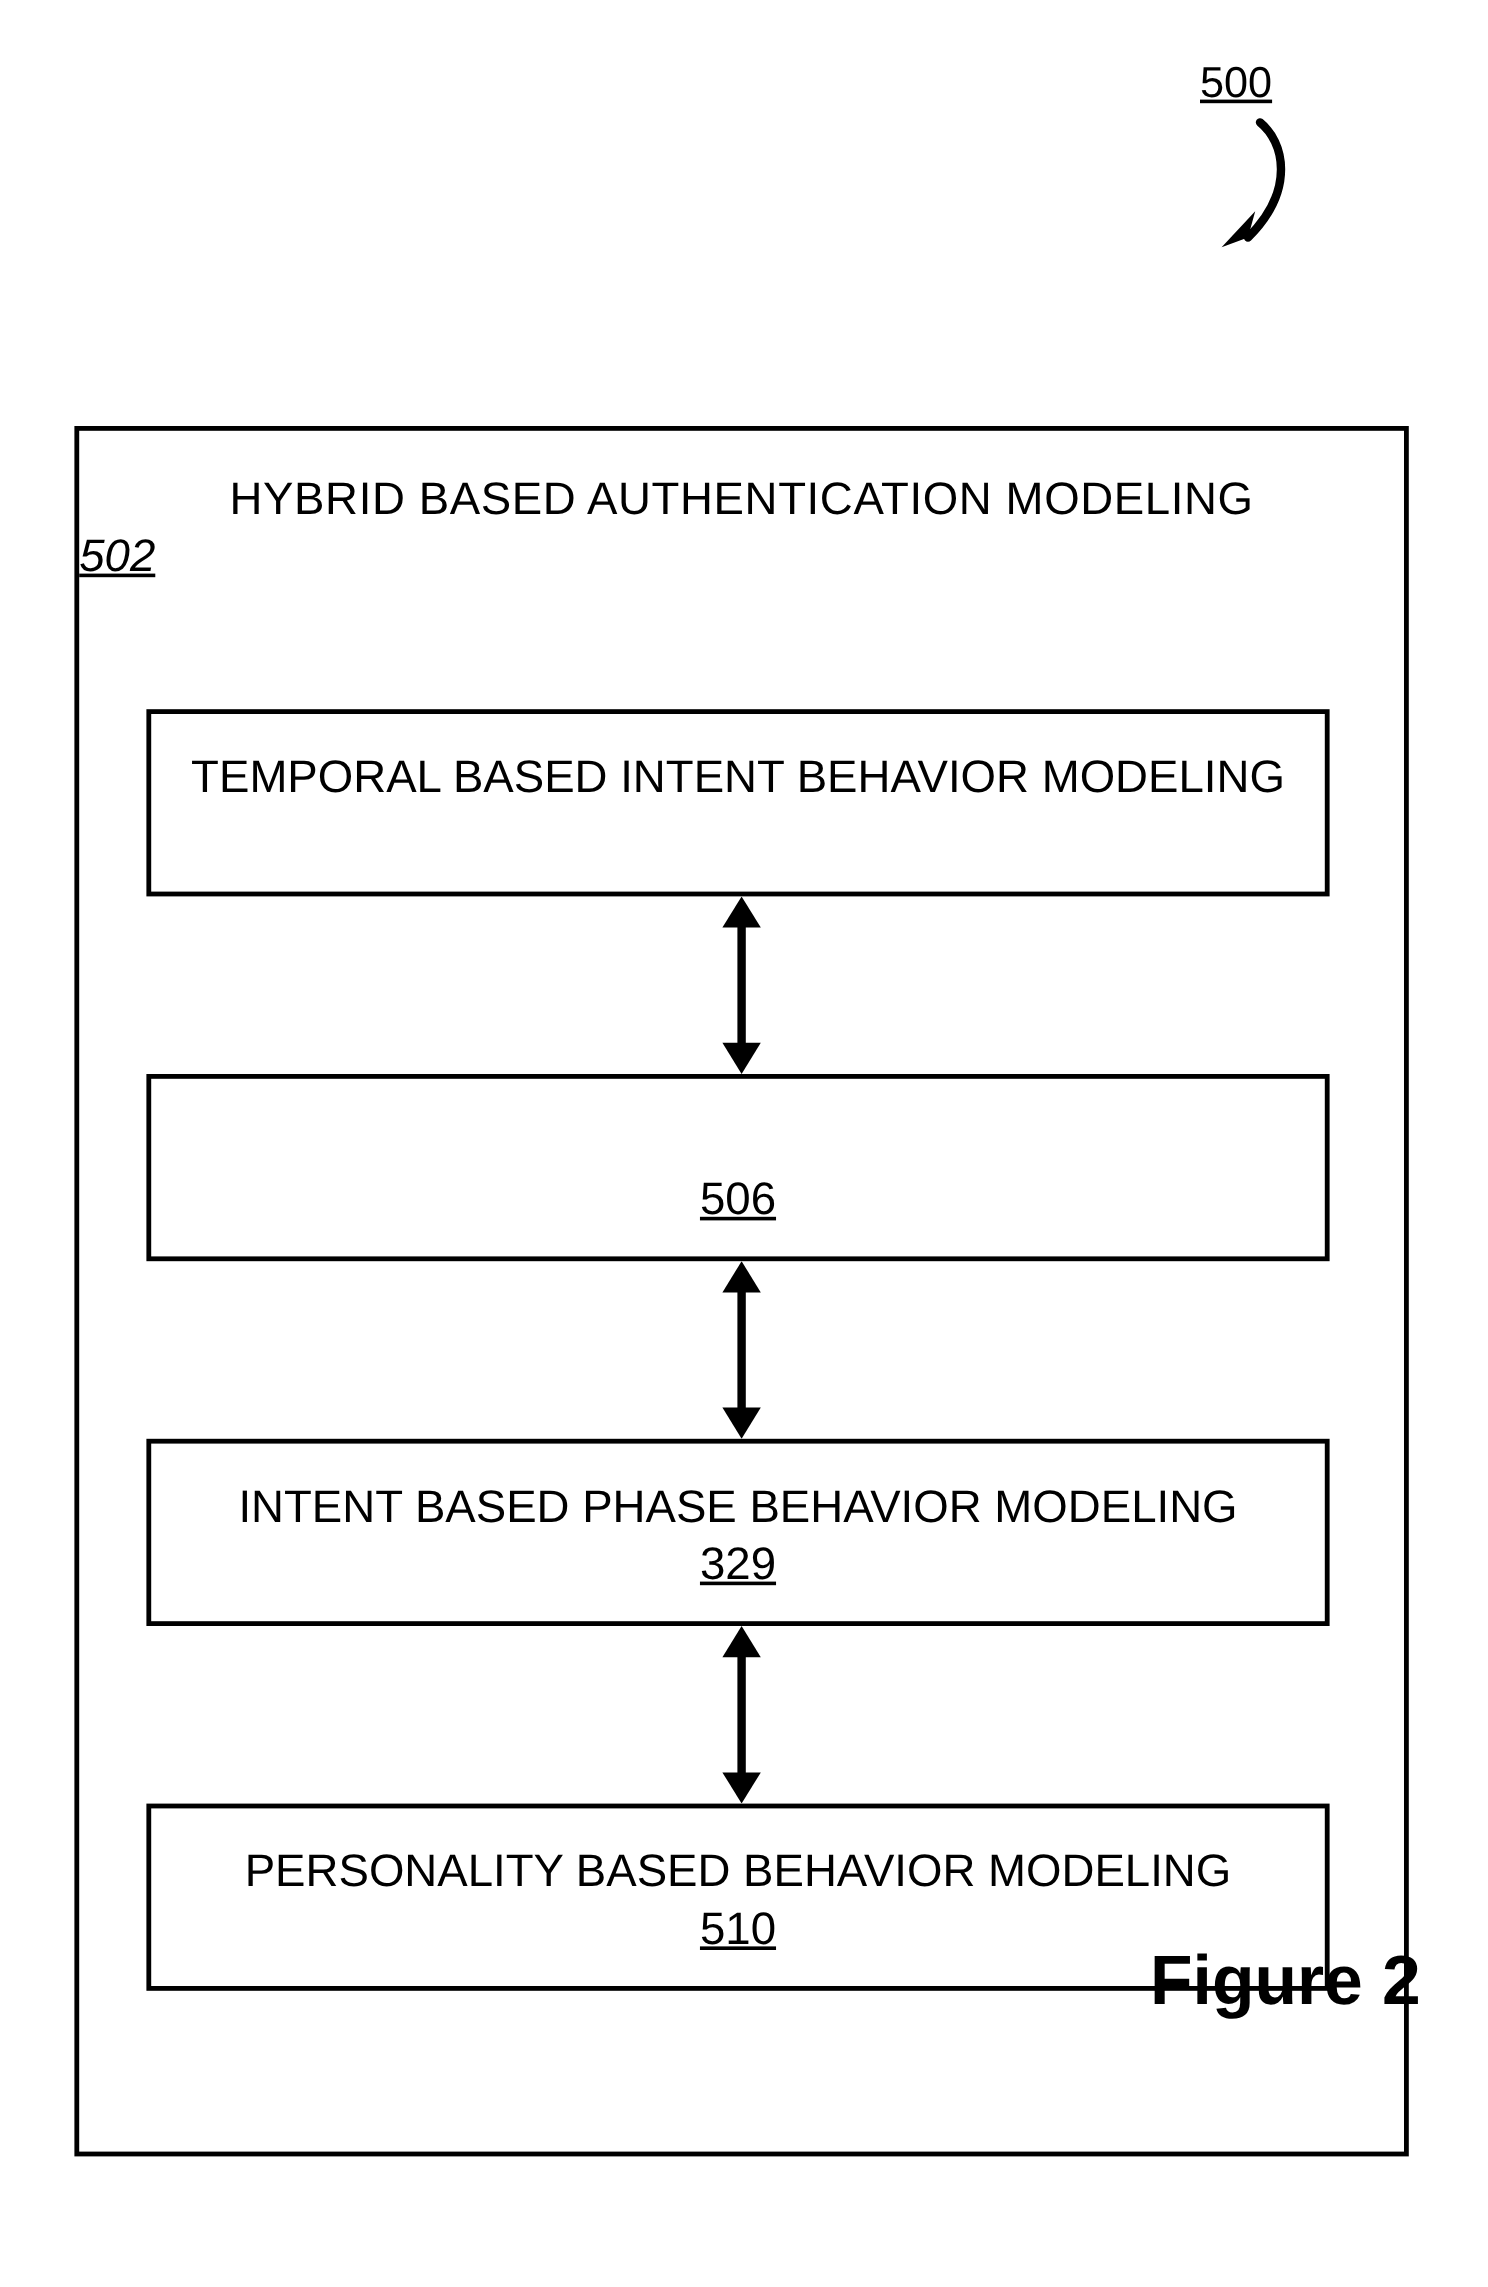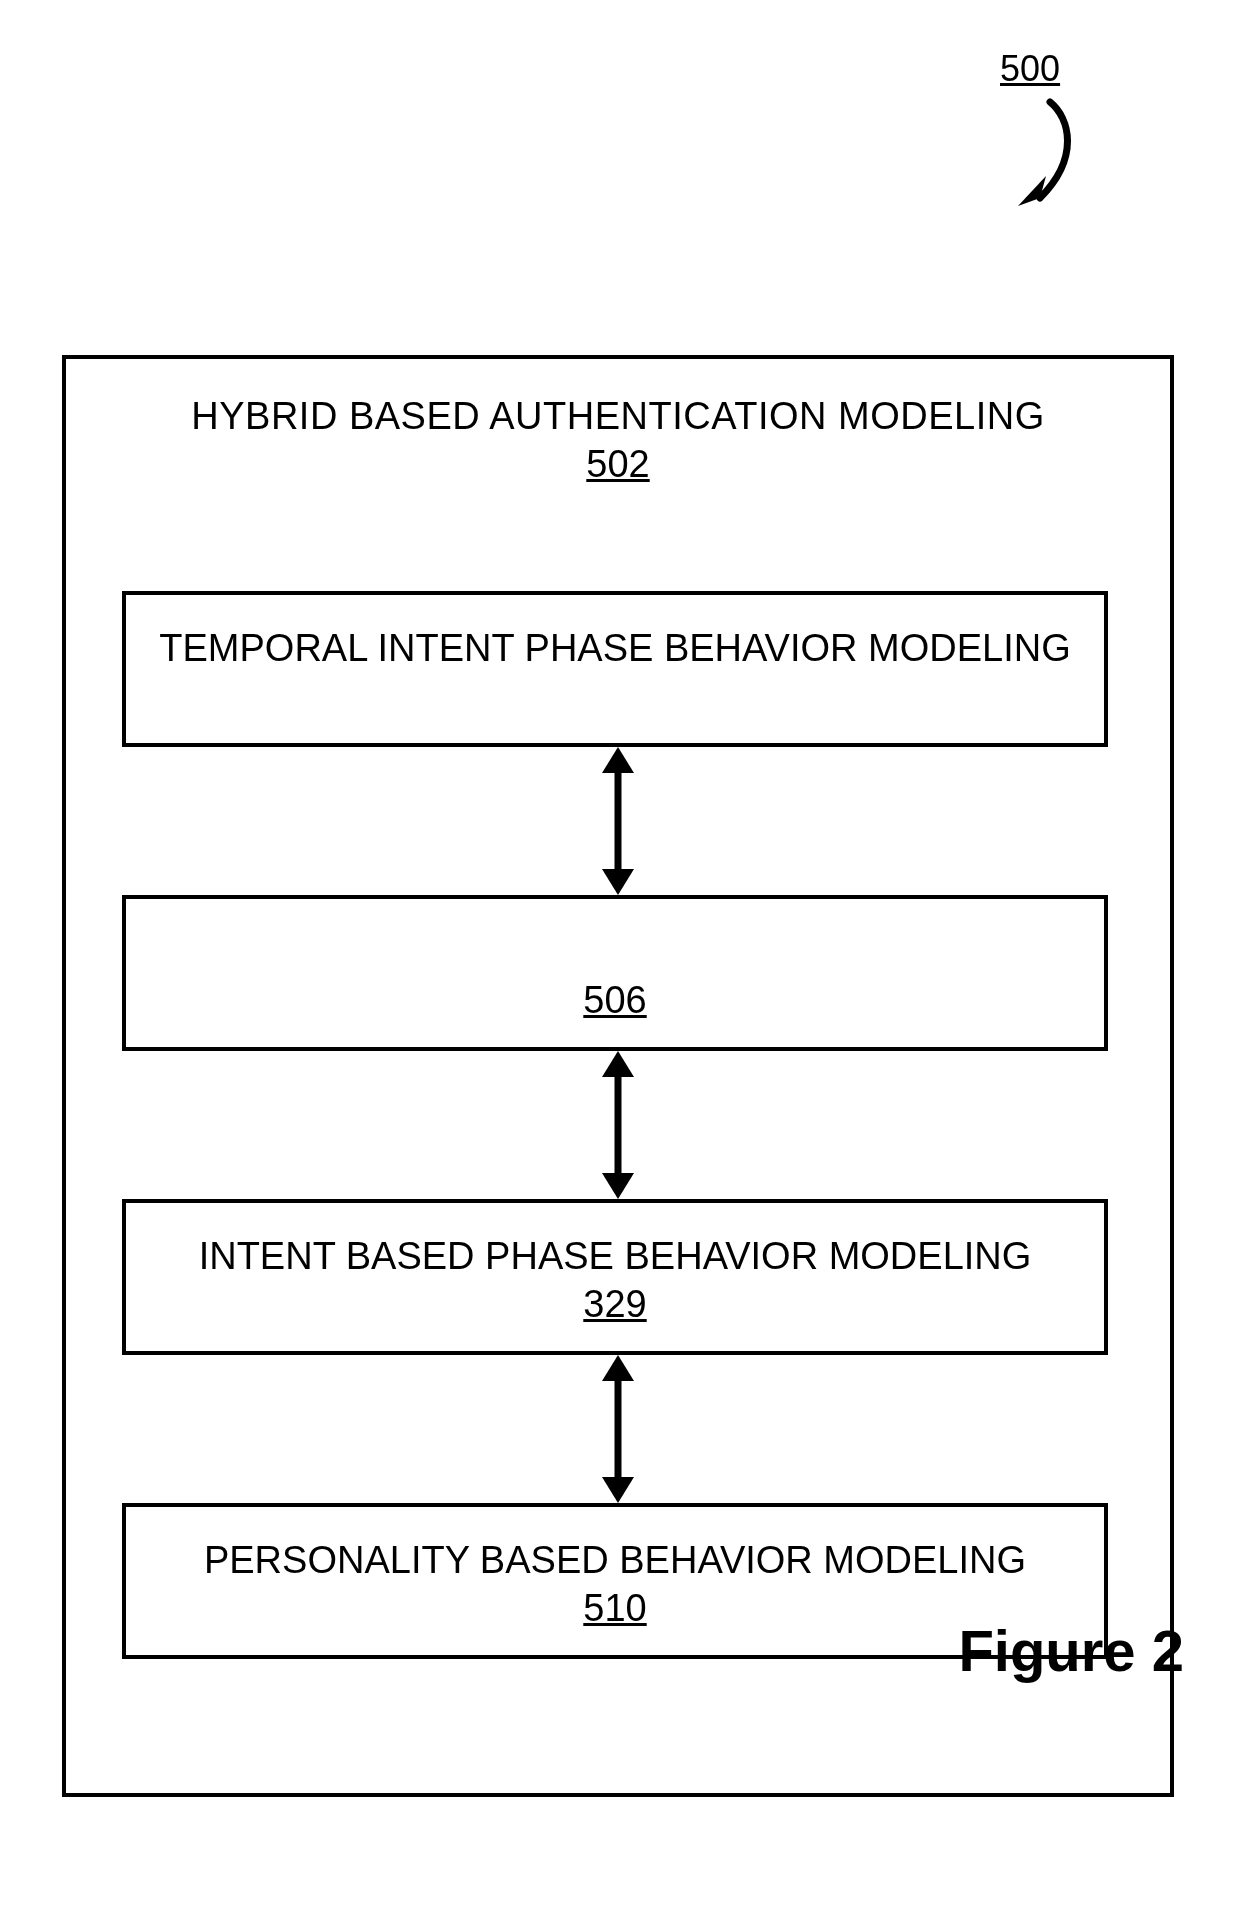--- a/index.html
+++ b/index.html
@@ -47,23 +47,24 @@
     right: 0;
     text-align: center;
     font-size: 38px;
     letter-spacing: 0.5px;
   }
   .outer-ref {
     position: absolute;
     top: 84px;
     left: 0;
     right: 0;
-    text-align: center;
+    text-align: left;
     font-size: 38px;
     text-decoration: underline;
+    font-style: italic;
   }
   .inner-box {
     position: absolute;
     left: 56px;
     width: 986px;
     height: 156px;
     border: 4px solid #000;
     box-sizing: border-box;
     text-align: center;
   }
@@ -107,21 +108,21 @@
       <path d="M130 54 C 150 70, 160 110, 120 150" stroke="#000" stroke-width="7" fill="none" stroke-linecap="round"></path>
       <path d="M120 150 L 98 158 L 126 128 Z" fill="#000"></path>
     </svg>
   </div>
 
   <div class="outer-box">
     <div class="outer-title">HYBRID BASED AUTHENTICATION MODELING</div>
     <div class="outer-ref">502</div>
 
     <div class="inner-box" style="top:232px;">
-      <div class="inner-title">TEMPORAL INTENT PHASE BEHAVIOR MODELING</div>
+      <div class="inner-title">TEMPORAL BASED INTENT BEHAVIOR MODELING</div>
     </div>
 
     <svg class="arrow-double" style="top:388px;" width="60" height="148">
       <line x1="30" y1="20" x2="30" y2="128" stroke="#000" stroke-width="7"></line>
       <path d="M30 0 L14 26 L46 26 Z" fill="#000"></path>
       <path d="M30 148 L14 122 L46 122 Z" fill="#000"></path>
     </svg>
 
     <div class="inner-box" style="top:536px;">
       <div class="inner-ref">506</div>

